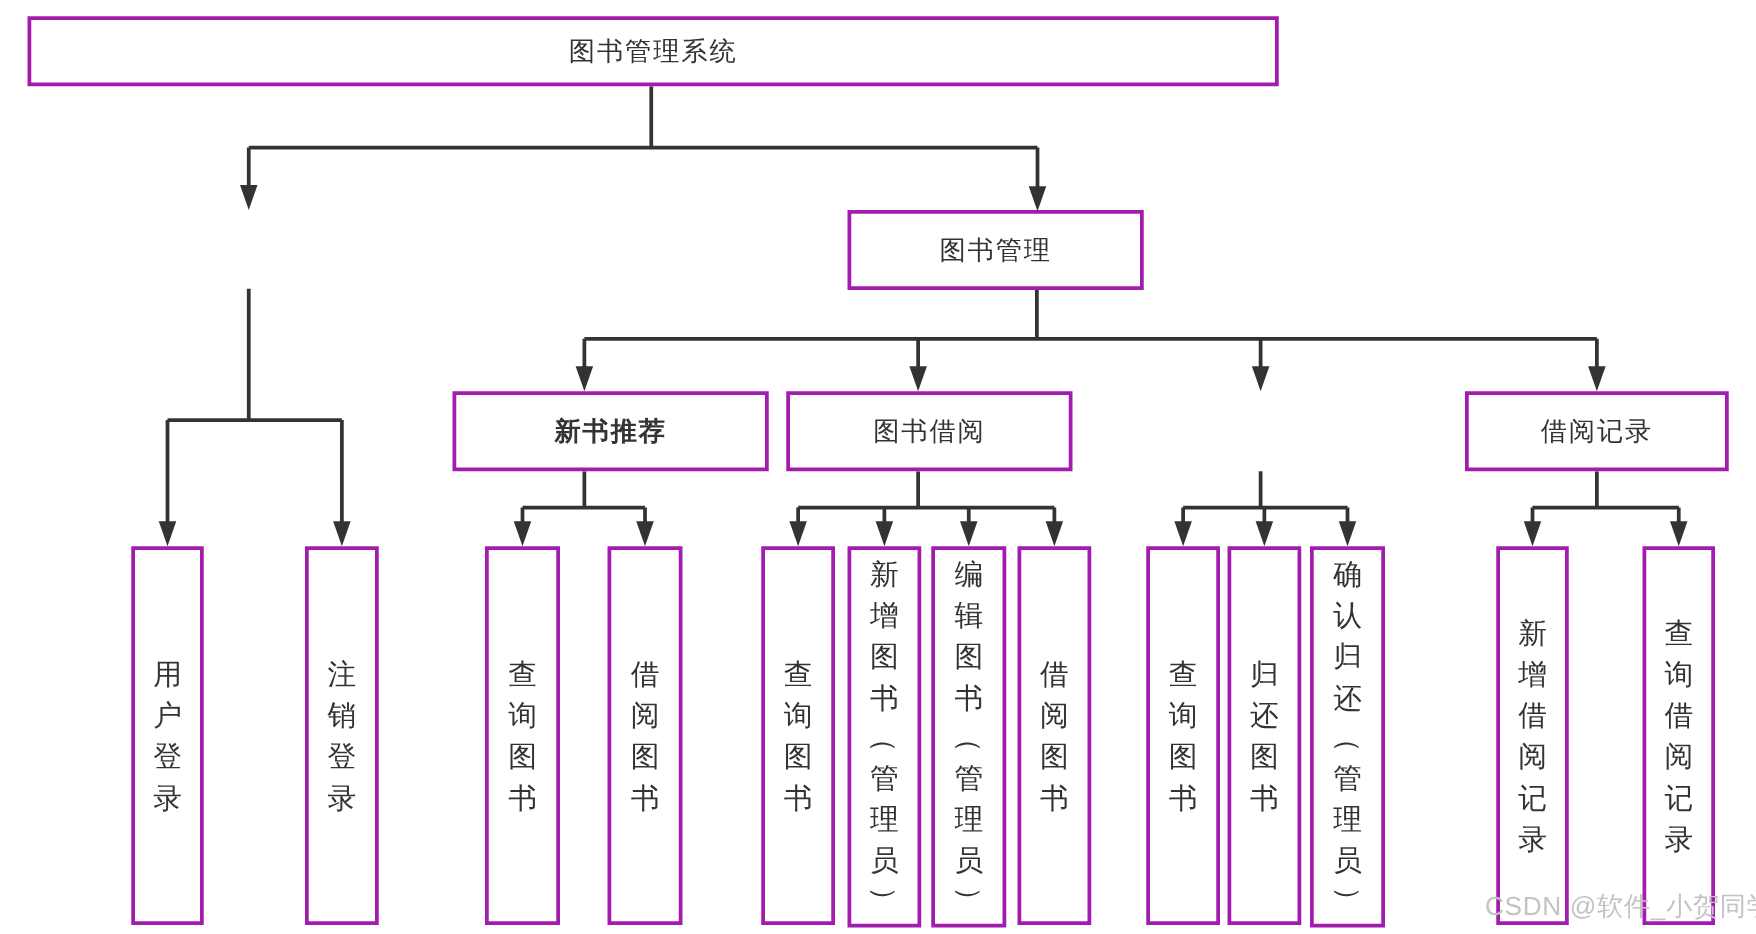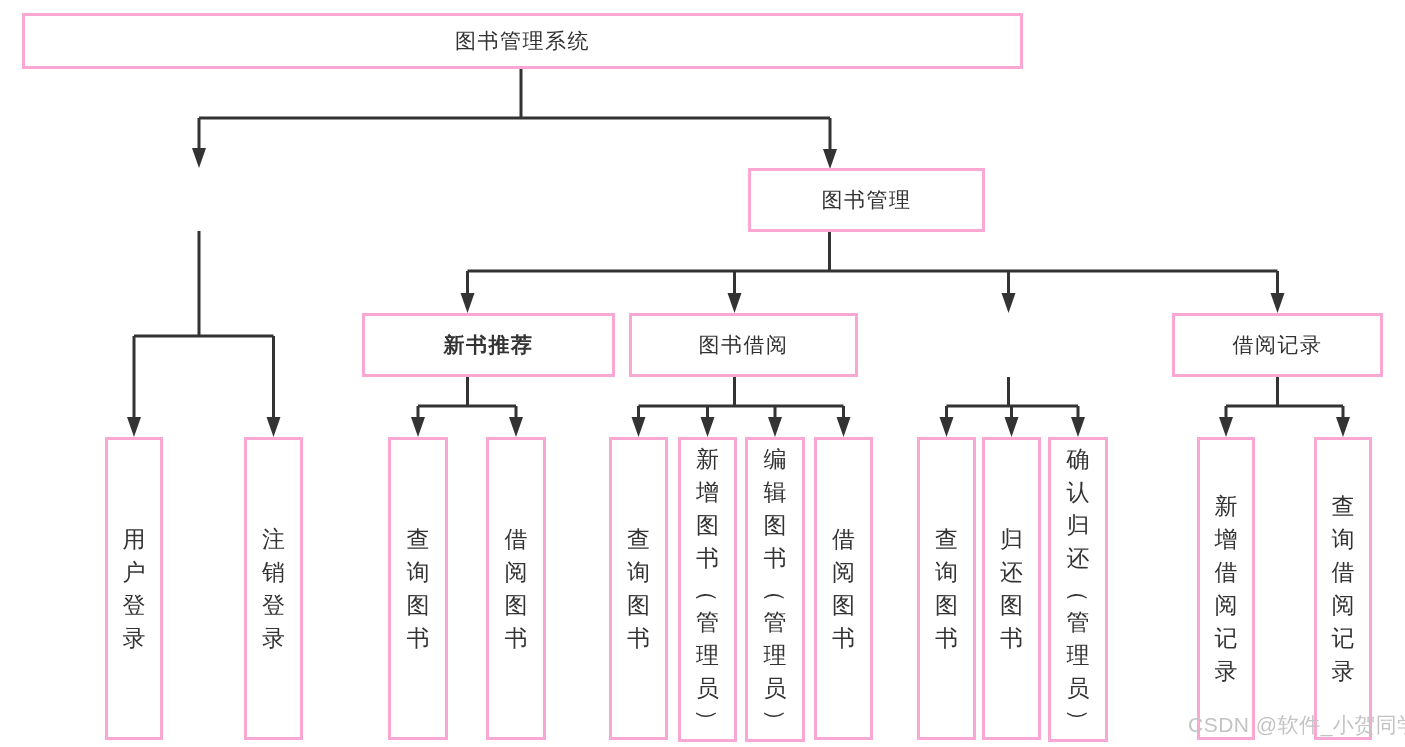--- a/index.html
+++ b/index.html
@@ -11,21 +11,21 @@
     font-family: "Liberation Sans", sans-serif;
     overflow: hidden;
   }
   .wires { position: absolute; left: 0; top: 0; width: 1405px; height: 747px; }
   .wires path { stroke: #333333; stroke-width: 3; fill: none; }
   .wires polygon { fill: #333333; stroke: none; }
   .box {
     position: absolute;
     box-sizing: border-box;
     background: #ffffff;
-    border: 3px solid #f9a8d4;
+    border: 3px solid #a21caf;
     display: flex;
     align-items: center;
     justify-content: center;
     color: #333333;
   }
   .hlabel { font-size: 21px; letter-spacing: 1.5px; white-space: nowrap; }
   .vlabel {
     display: flex;
     flex-direction: column;
     align-items: center;
@@ -91,21 +91,21 @@
       <path d="M1277.5,377 V406 M1226,406 H1343 M1226,406 V422 M1343,406 V422"></path>
       <polygon points="1219,417 1233,417 1226,437"></polygon>
       <polygon points="1336,417 1350,417 1343,437"></polygon>
     </g>
   </svg>
 
   <div class="box" style="left:22px; top:13px; width:1001px; height:56px;">
     <span class="hlabel">图书管理系统</span>
   </div>
 
-  <div class="box" style="left:748px; top:168px; width:237px; height:64px;">
+  <div class="box" style="left:678px; top:168px; width:237px; height:64px;">
     <span class="hlabel">图书管理</span>
   </div>
 
   <div class="box" style="left:362px; top:313px; width:253px; height:64px;font-weight:bold;">
     <span class="hlabel">新书推荐</span>
   </div>
   <div class="box" style="left:629px; top:313px; width:229px; height:64px;">
     <span class="hlabel">图书借阅</span>
   </div>
   <div class="box" style="left:1172px; top:313px; width:211px; height:64px;font-family:Liberation Mono, monospace;">

